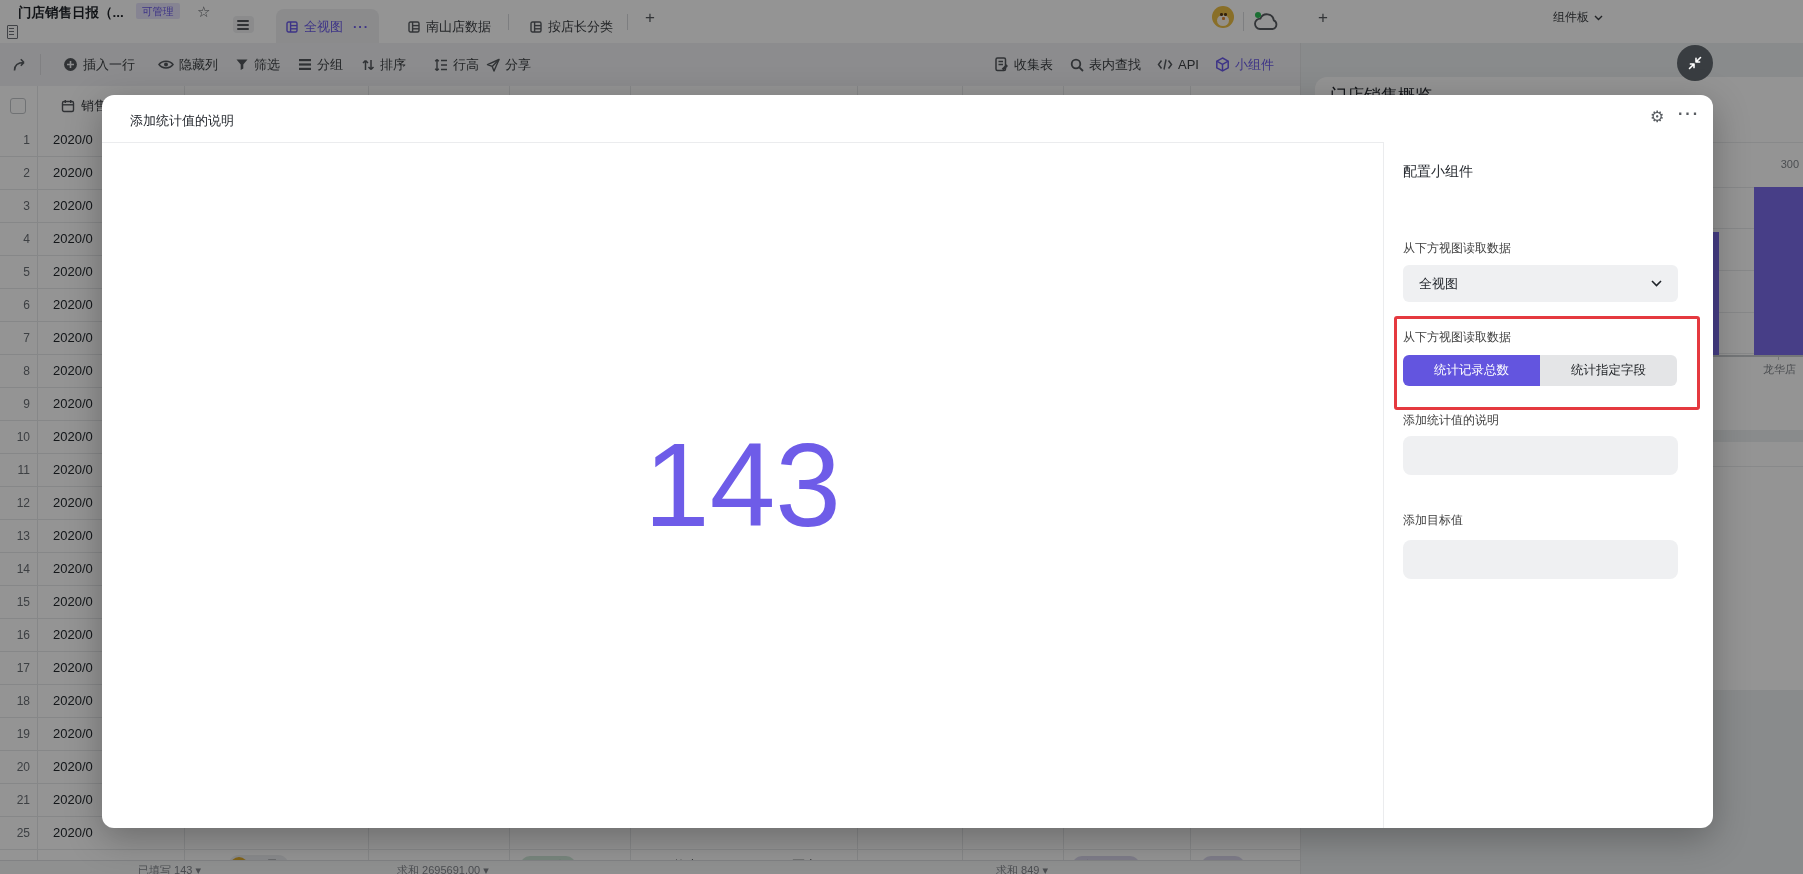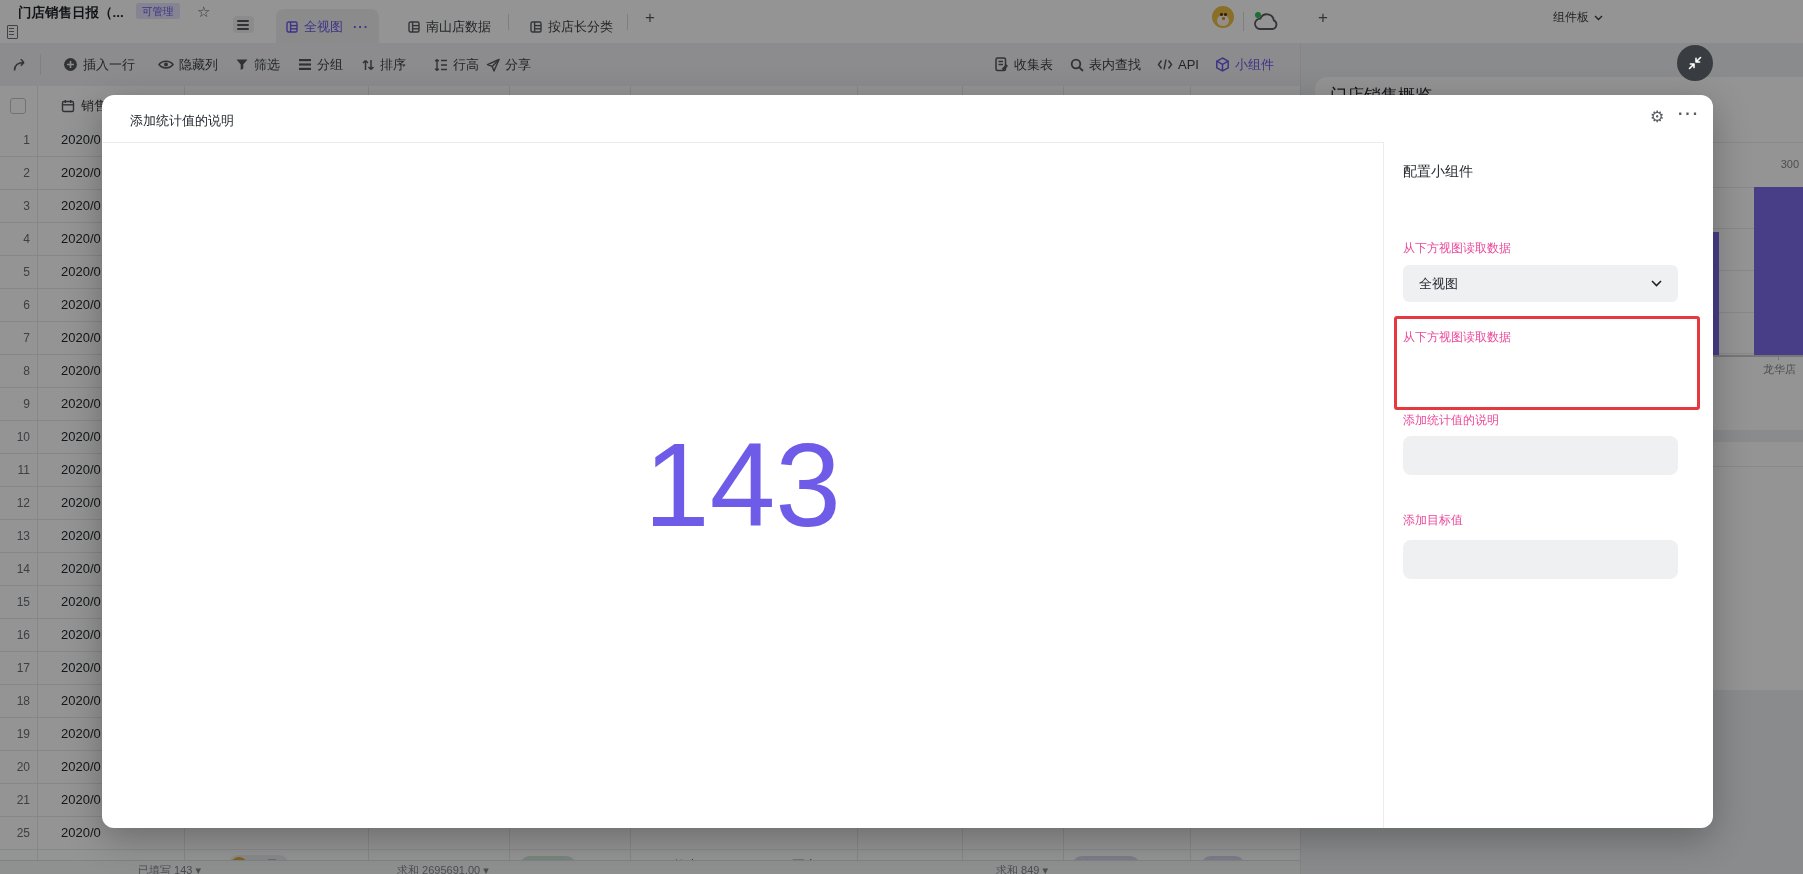--- a/index.html
+++ b/index.html
@@ -34,21 +34,21 @@
   .titem{position:absolute;top:0;height:43px;display:flex;align-items:center;gap:5px;font-size:13px;color:#3c3f43}
   .titem.accent{color:#6b5ae8}
   .tsep{position:absolute;left:40px;top:11px;width:1px;height:21px;background:#dcdde0}
   
   .thead{position:absolute;left:0;top:86px;width:1300px;height:38px;background:#fff;border-bottom:1px solid #e0e1e4;z-index:1}
   .chk{position:absolute;left:10px;top:12px;width:14px;height:14px;border:1.5px solid #c2c5c9;border-radius:3px}
   .hcell{position:absolute;left:61px;top:11px;display:flex;gap:6px;align-items:center;font-size:13px;color:#3c3f43}
   .rows{position:absolute;left:0;top:124px;width:1300px;z-index:1}
   .trow{position:relative;height:32px;background:#fff;border-bottom:1px solid #e7e8ea;font-size:13px;color:#24292e}
   .trow .rn{position:absolute;left:0;top:0;width:30px;height:32px;line-height:32px;text-align:right;font-size:12px;color:#696e74}
-  .trow .dt{position:absolute;left:61px;top:0;height:32px;line-height:32px}
+  .trow .dt{position:absolute;left:53px;top:0;height:32px;line-height:32px}
   .cellr{position:absolute;top:0;height:32px;line-height:32px;text-align:right}
   .celll{position:absolute;top:0;height:32px;line-height:32px;white-space:nowrap;overflow:hidden}
   .memb{position:absolute;left:228px;top:5px;height:22px;display:flex;align-items:center;gap:5px;background:#eceef1;border-radius:11px;padding:0 10px 0 2px}
   .memb i{width:18px;height:18px;border-radius:50%;background:#e0ac2e;color:#fff;font-style:normal;font-size:10px;line-height:18px;text-align:center}
   .tag{position:absolute;top:6px;height:20px;line-height:20px;font-size:12px;color:#33373c;border-radius:10px;padding:0 10px}
   .tag.green{background:#cfe7d8}
   .tag.purple{background:#d9d6ec}
   .colline{position:absolute;top:86px;height:774px;width:1px;background:#e7e8ea;z-index:1}
   .sumrow{position:absolute;left:0;top:860px;width:1300px;height:14px;background:#f7f8f9;border-top:1px solid #dfe0e3;z-index:1;font-size:11px;color:#83878d}
   .sumrow span{position:absolute;top:2px;white-space:nowrap}
@@ -72,21 +72,21 @@
   .modal{position:absolute;left:102px;top:95px;width:1611px;height:733px;background:#fff;border-radius:12px;z-index:30;
          box-shadow:0 10px 36px rgba(0,0,0,.28)}
   .m-title{position:absolute;left:28px;top:17px;font-size:13px;font-weight:500;color:#1f2329}
   .m-hline{position:absolute;left:0;top:47px;width:1281px;height:1px;background:#ebecee}
   .m-vline{position:absolute;left:1281px;top:47px;width:1px;bottom:0;background:#ebecee}
   .m-gear{position:absolute;left:1548px;top:12px;font-size:16px;color:#585c61;cursor:pointer}
   .m-dots{position:absolute;left:1576px;top:10px;font-size:16px;letter-spacing:2px;color:#585c61;font-weight:bold;cursor:pointer}
   .m-main{position:absolute;left:0;top:47px;width:1281px;height:686px;display:flex;align-items:center;justify-content:center}
   .statnum{font-size:118px;color:#6e5ce8;line-height:1}
   .cfg-h{position:absolute;left:1301px;top:68px;font-size:14px;font-weight:400;color:#1f2329}
-  .cfg-lbl{position:absolute;left:1301px;font-size:12px;color:#ec4899}
+  .cfg-lbl{position:absolute;left:1301px;font-size:12px;color:#404040}
   .select{position:absolute;left:1301px;top:170px;width:275px;height:37px;background:#eff0f2;border-radius:6px;
           display:flex;align-items:center;justify-content:space-between;padding:0 16px;box-sizing:border-box;
           font-size:13px;color:#1f2329;cursor:pointer}
   .toggle{position:absolute;left:1301px;top:260px;width:274px;height:31px;display:flex;font-size:12.5px;font-weight:500}
   .toggle .on{flex:1;background:#6355df;color:#fff;border-radius:6px 0 0 6px;display:flex;align-items:center;justify-content:center;cursor:pointer}
   .toggle .off{flex:1;background:#e4e5e7;color:#25282c;border-radius:0 6px 6px 0;display:flex;align-items:center;justify-content:center;cursor:pointer}
   .cfg-input{position:absolute;left:1301px;width:275px;height:39px;background:#eff0f2;border:none;border-radius:8px;box-sizing:border-box;padding:0 12px;font-size:13px}
   .redbox{position:absolute;left:1292px;top:221px;width:300px;height:88px;border:3px solid #e5393f;border-radius:3px;pointer-events:none;z-index:5}
   .icon{flex:none}
 </style>
@@ -431,20 +431,24 @@
 
   <span class="cfg-lbl" style="top:145px">从下方视图读取数据</span>
   <div class="select">
     <span>全视图</span>
     <svg width="11" height="7" viewBox="0 0 11 7">
         <polyline points="1,1 5.5,5.5 10,1" fill="none" stroke="#1f2329" stroke-width="1.6"></polyline>
       </svg>
   </div>
 
   <span class="cfg-lbl" style="top:234px">从下方视图读取数据</span>
+  <div class="toggle">
+    <div class="on">统计记录总数</div>
+    <div class="off">统计指定字段</div>
+  </div>
   <div class="redbox"></div>
 
   <span class="cfg-lbl" style="top:317px">添加统计值的说明</span>
   <input class="cfg-input" style="top: 341px;" value="">
 
   <span class="cfg-lbl" style="top:417px">添加目标值</span>
   <input class="cfg-input" style="top: 445px;" value="">
 </div>
 
 </body></html>

